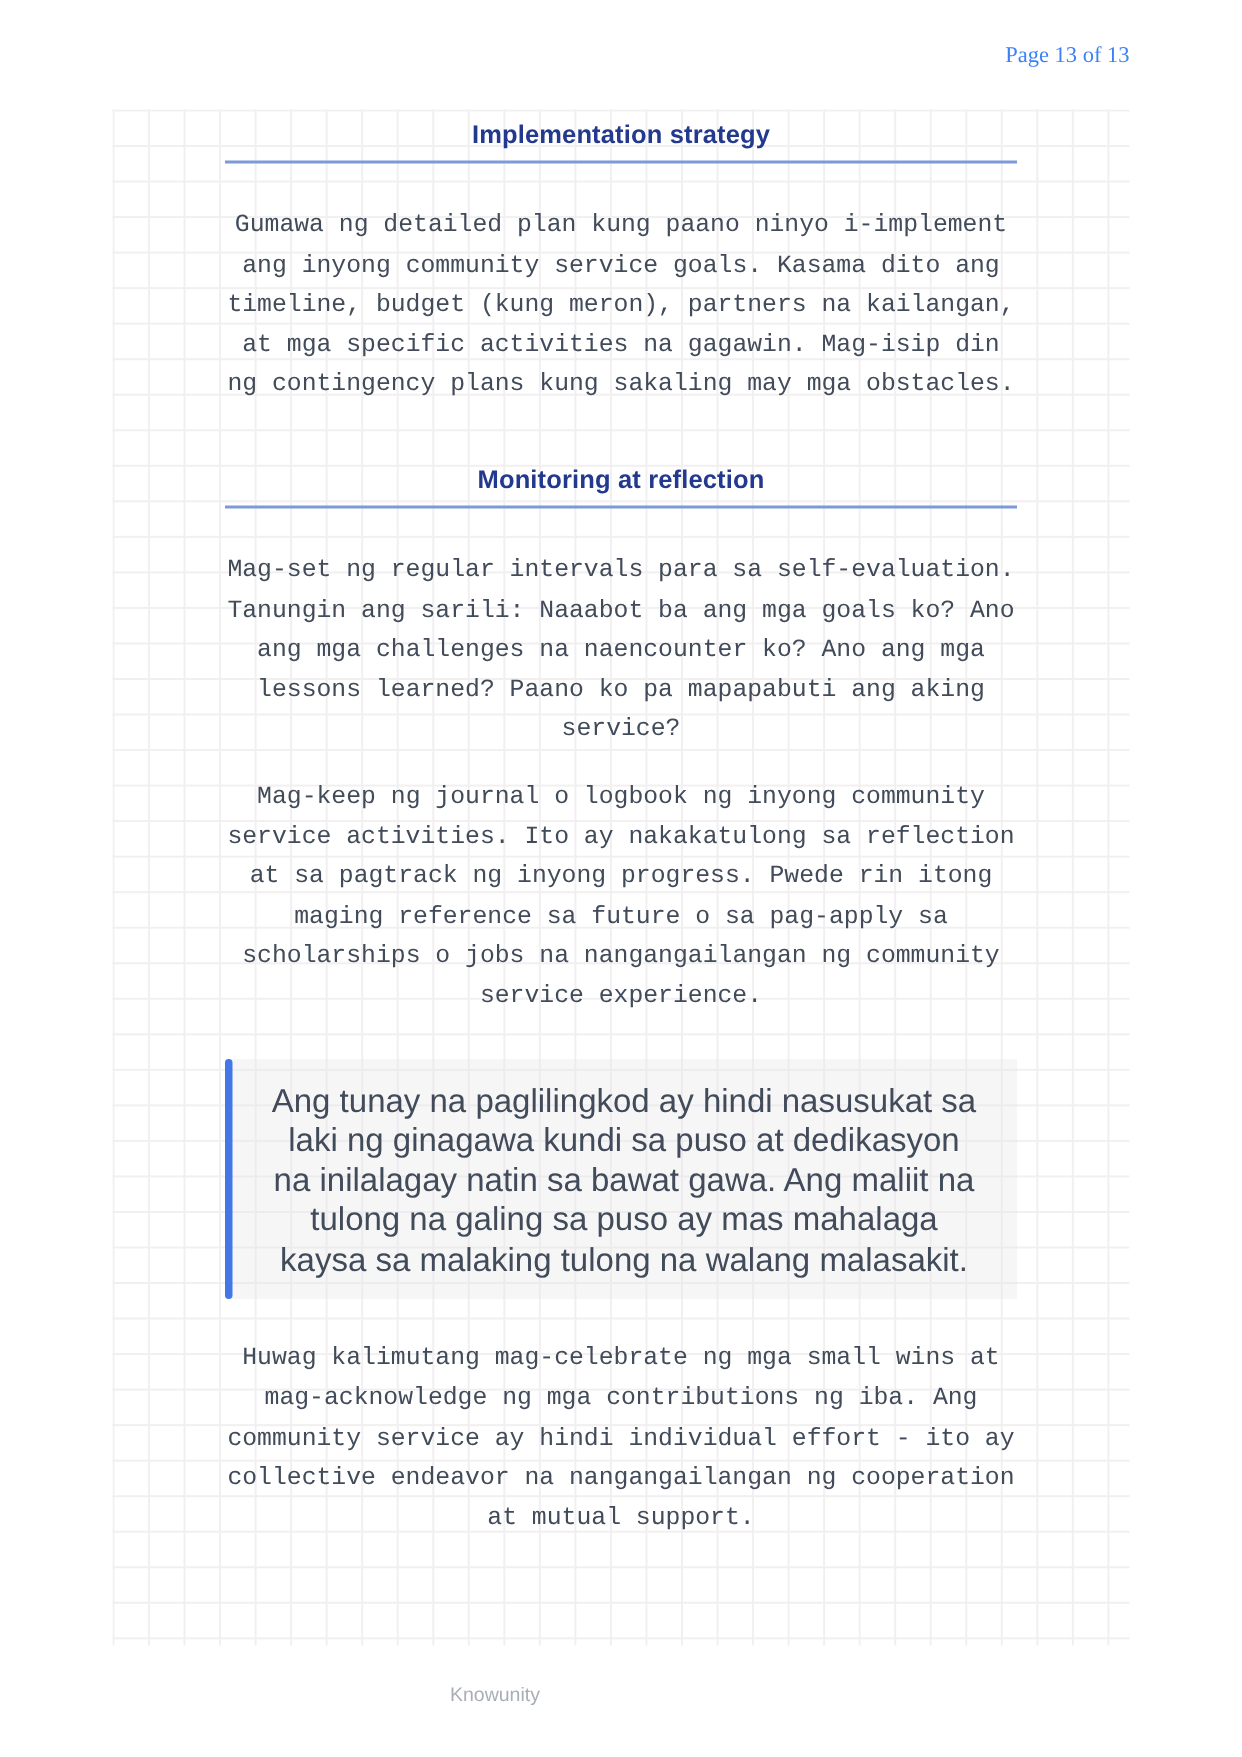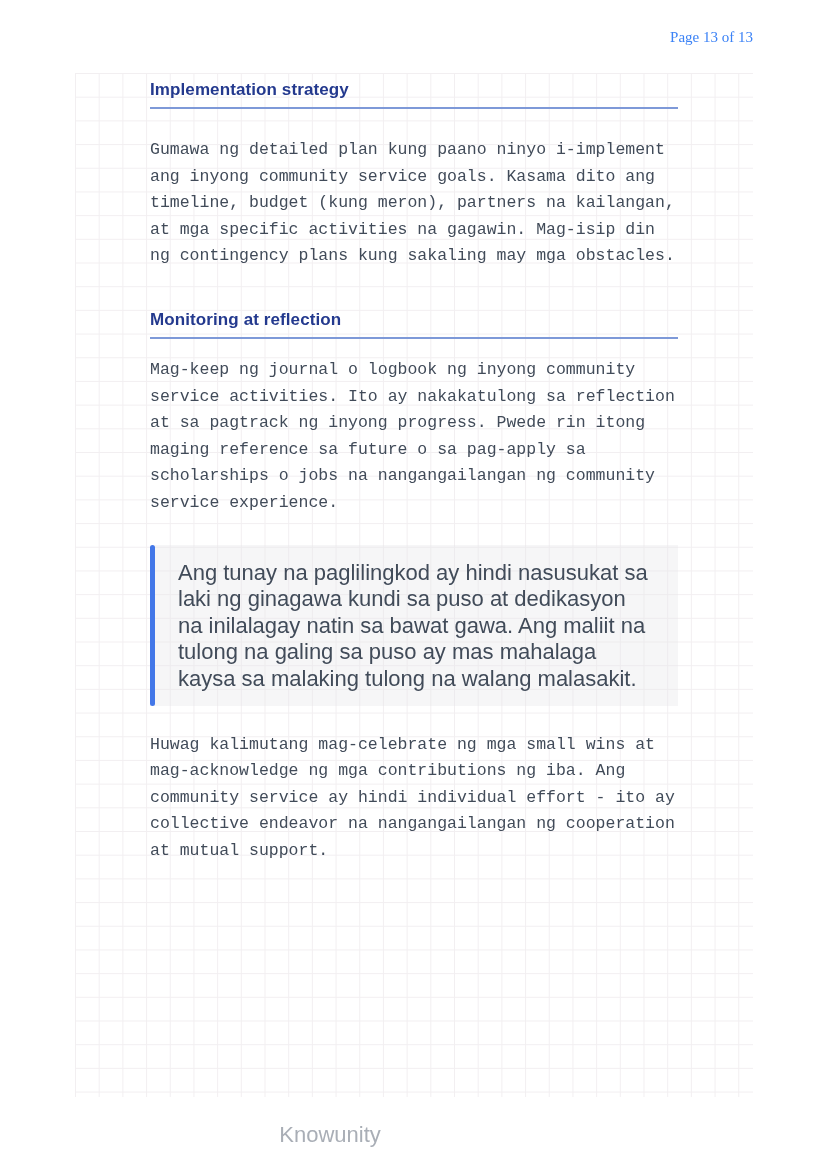--- a/index.html
+++ b/index.html
@@ -22,20 +22,21 @@
     position: absolute;
     left: 75px;
     top: 73px;
     width: 678px;
     height: 1024px;
     background-color: #ffffff;
     background-image:
       linear-gradient(to right, #f2eff1 1px, transparent 1px),
       linear-gradient(to bottom, #f2eff1 1px, transparent 1px);
     background-size: 23.7px 23.7px;
+    text-align: center;
   }
   .content {
     position: absolute;
     left: 75px;
     top: 0;
     width: 528px;
   }
   h2.section-heading {
     margin-top: 7px;
     font-size: 17px;
@@ -70,39 +71,40 @@
     line-height: 26.6px;
     color: #414b59;
     padding: 15px 24px 13px 23px;
   }
   .footer-brand {
     position: absolute;
     left: 0;
     top: 1122px;
     width: 660px;
     text-align: center;
-    font-size: 22px;
+    font-size: 13px;
     color: #a9aeb6;
   }
 </style>
 </head>
 <body>
 
 <div class="page-indicator">Page 13 of 13</div>
 
 <div class="sheet">
   <div class="content">
 
     <h2 class="section-heading">Implementation strategy</h2>
 
     <p class="body-text after-heading">Gumawa ng detailed plan kung paano ninyo i-implement ang inyong community service goals. Kasama dito ang timeline, budget (kung meron), partners na kailangan, at mga specific activities na gagawin. Mag-isip din ng contingency plans kung sakaling may mga obstacles.</p>
 
 
     <h2 class="section-heading second">Monitoring at reflection</h2>
 
+    <p class="body-text after-heading">Mag-set ng regular intervals para sa self-evaluation. Tanungin ang sarili: Naaabot ba ang mga goals ko? Ano ang mga challenges na naencounter ko? Ano ang mga lessons learned? Paano ko pa mapapabuti ang aking service?</p>
 
     <p class="body-text">Mag-keep ng journal o logbook ng inyong community service activities. Ito ay nakakatulong sa reflection at sa pagtrack ng inyong progress. Pwede rin itong maging reference sa future o sa pag-apply sa scholarships o jobs na nangangailangan ng community service experience.</p>
 
     <div class="quote-block">
       <div class="quote-bar"></div>
       <div class="quote-text">Ang tunay na paglilingkod ay hindi nasusukat sa laki ng ginagawa kundi sa puso at dedikasyon na inilalagay natin sa bawat gawa. Ang maliit na tulong na galing sa puso ay mas mahalaga kaysa sa malaking tulong na walang malasakit.</div>
     </div>
 
     <p class="body-text after-quote">Huwag kalimutang mag-celebrate ng mga small wins at mag-acknowledge ng mga contributions ng iba. Ang community service ay hindi individual effort - ito ay collective endeavor na nangangailangan ng cooperation at mutual support.</p>
 

